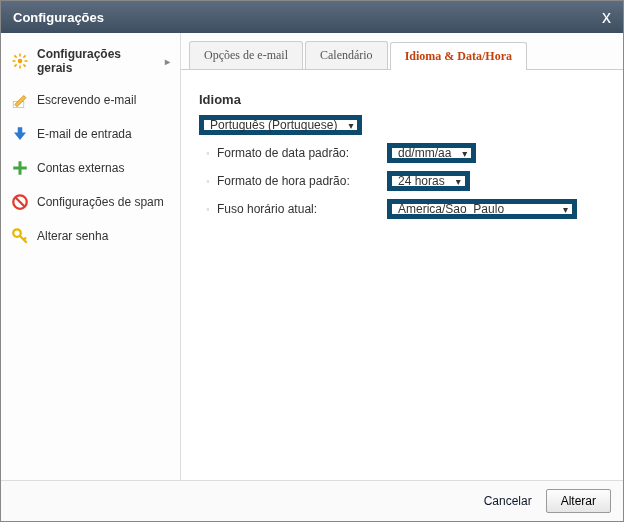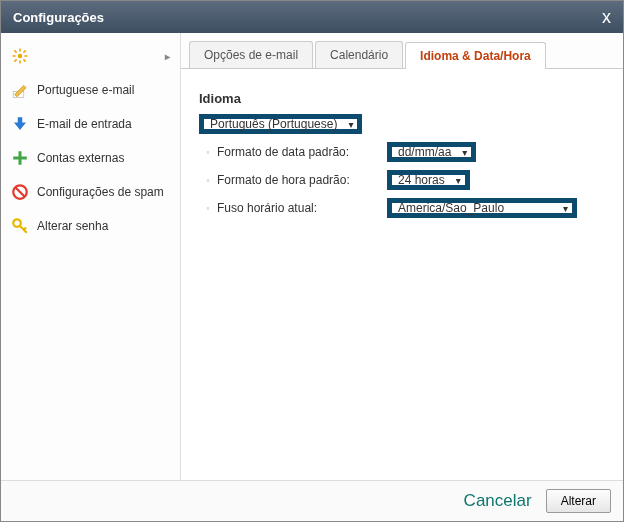--- a/index.html
+++ b/index.html
@@ -87,20 +87,21 @@
   .tab {
     padding: 6px 14px;
     border: 1px solid #ccc;
     border-bottom: none;
     background: #f3f3f3;
     cursor: pointer;
     font-size: 12px;
     border-radius: 3px 3px 0 0;
     position: relative;
     color: #555;
+    font-family: Liberation Serif, serif;
   }
   .tab.active {
     background: #fff;
     font-weight: bold;
     color: #c2410c;
     top: 1px;
   }
   .panel {
     padding: 16px 18px;
     flex: 1;
@@ -152,23 +153,23 @@
   .footer {
     border-top: 1px solid #ddd;
     padding: 8px 12px;
     display: flex;
     justify-content: flex-end;
     align-items: center;
     gap: 14px;
     background: #fafafa;
   }
   .cancel-link {
-    color: #0f766e;
-    cursor: pointer;
-    font-size: 17px;
+    color: #0f172a;
+    cursor: pointer;
+    font-size: 12px;
   }
   .save-btn {
     border: 1px solid #999;
     background: linear-gradient(to bottom, #fefefe, #e6e6e6);
     padding: 4px 14px;
     font-size: 12px;
     cursor: pointer;
     border-radius: 2px;
   }
   svg { display: block; }
@@ -196,31 +197,32 @@
                 <line x1="12" y1="18" x2="12" y2="22"></line>
                 <line x1="2" y1="12" x2="6" y2="12"></line>
                 <line x1="18" y1="12" x2="22" y2="12"></line>
                 <line x1="4.5" y1="4.5" x2="7.5" y2="7.5"></line>
                 <line x1="16.5" y1="16.5" x2="19.5" y2="19.5"></line>
                 <line x1="4.5" y1="19.5" x2="7.5" y2="16.5"></line>
                 <line x1="16.5" y1="7.5" x2="19.5" y2="4.5"></line>
               </g>
             </svg>
         </span>
+        <span>Configurações gerais</span>
         <span class="chev">▸</span>
       </div>
 
       <div class="side-item">
         <span class="icon">
           <svg width="18" height="18" viewBox="0 0 24 24">
               <rect x="3" y="14" width="14" height="8" fill="#fff" stroke="#bbb"></rect>
               <polygon points="5,18 17,6 20,9 8,21" fill="#f5c04a" stroke="#c78b00"></polygon>
             </svg>
         </span>
-        <span>Portuguese e-mail</span>
+        <span>Escrevendo e-mail</span>
       </div>
 
       <div class="side-item">
         <span class="icon">
           <svg width="18" height="18" viewBox="0 0 24 24">
               <polygon points="12,20 4,10 9,10 9,3 15,3 15,10 20,10" fill="#2a7bd1"></polygon>
             </svg>
         </span>
         <span>E-mail de entrada</span>
       </div>

